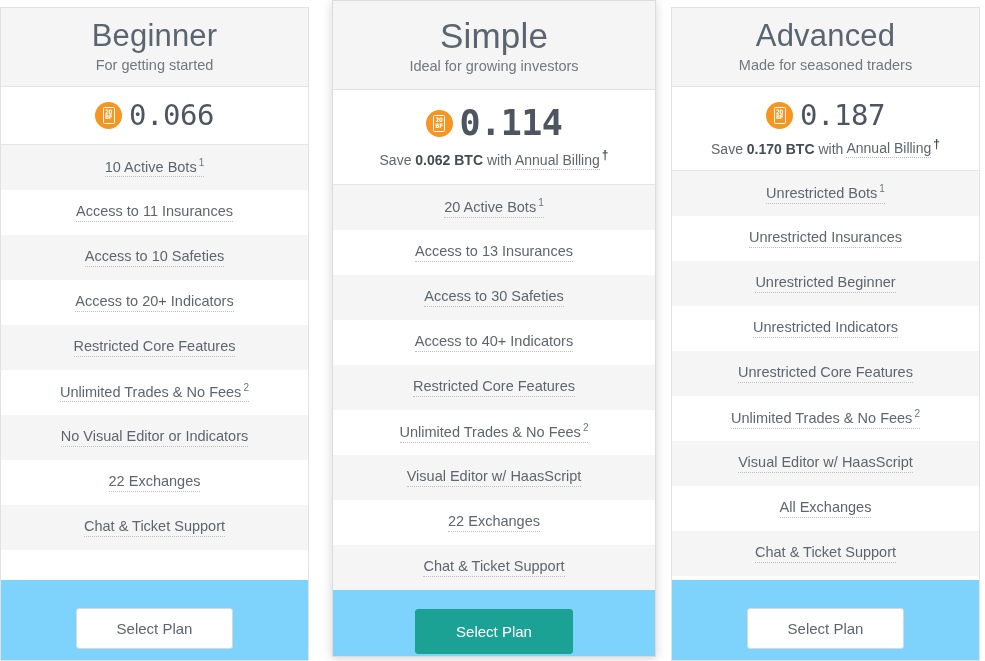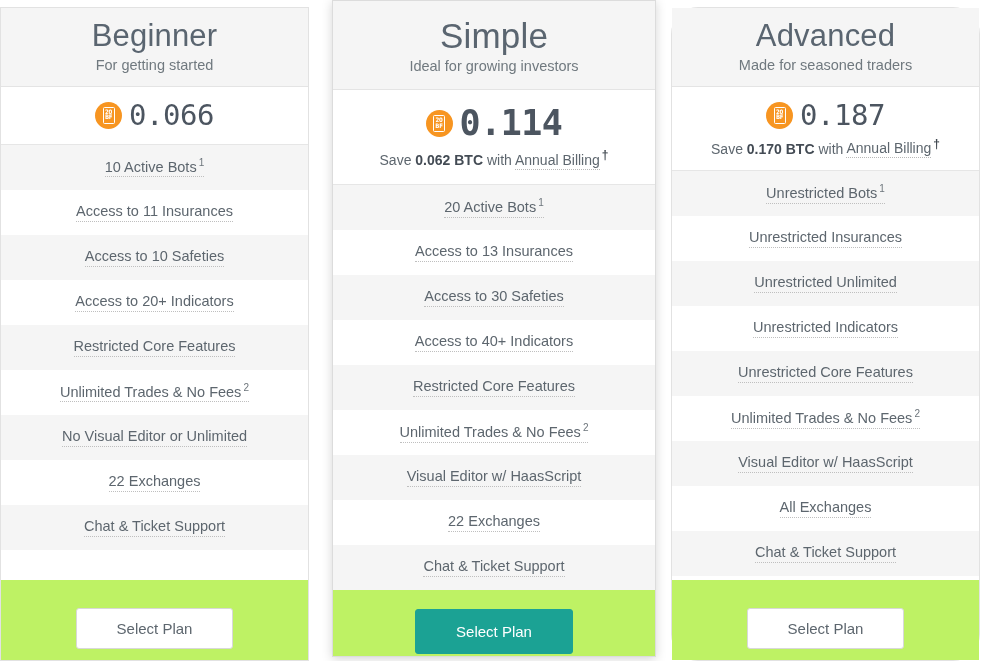--- a/index.html
+++ b/index.html
@@ -28,21 +28,21 @@
     flex-direction: column;
   }
 
   .plan-card.side {
     width: 309px;
     height: 654px;
     margin-top: 7px;
   }
 
   .plan-card.side.first  { margin-left: 0px; }
-  .plan-card.side.last   { margin-left: 15px; border-radius: 27px; }
+  .plan-card.side.last   { margin-left: 15px; }
 
   .plan-card.featured {
     width: 324px;
     height: 657px;
     margin-top: 0;
     margin-left: 23px;
     border: 1px solid #dcdcdc;
     box-shadow: 0 2px 10px rgba(0,0,0,0.17);
     position: relative;
     z-index: 5;
@@ -171,21 +171,21 @@
   }
   .feature-label .sup {
     font-size: 10px;
     vertical-align: super;
     margin-left: 2px;
     color: #6d757c;
   }
 
   
   .cta-wrap {
-    background: #bef264;
+    background: #7dd3fc;
     display: flex;
     align-items: center;
     justify-content: center;
     padding: 17px 0 0;
     height: 80px;
   }
 
   .btn-select {
     font-family: "Liberation Sans", sans-serif;
     font-size: 15px;
@@ -242,21 +242,21 @@
         <div class="feature-row plain">
           <span class="feature-label"><span>Access to 20+ Indicators</span></span>
         </div>
         <div class="feature-row shaded">
           <span class="feature-label"><span>Restricted Core Features</span></span>
         </div>
         <div class="feature-row plain">
           <span class="feature-label"><span>Unlimited Trades &amp; No Fees</span><sup class="sup">2</sup></span>
         </div>
         <div class="feature-row shaded">
-          <span class="feature-label"><span>No Visual Editor or Unlimited</span></span>
+          <span class="feature-label"><span>No Visual Editor or Indicators</span></span>
         </div>
         <div class="feature-row plain">
           <span class="feature-label"><span>22 Exchanges</span></span>
         </div>
         <div class="feature-row shaded">
           <span class="feature-label"><span>Chat &amp; Ticket Support</span></span>
         </div>
       </div>
       <div class="cta-wrap">
         <button class="btn-select outline">Select Plan</button>
@@ -330,21 +330,21 @@
         <div class="savings"><span>Save</span> <span class="amount">0.170 BTC</span> <span>with</span> <span class="billing">Annual Billing</span><span class="dagger">†</span></div>
       </div>
       <div class="features">
         <div class="feature-row shaded">
           <span class="feature-label"><span>Unrestricted Bots</span><sup class="sup">1</sup></span>
         </div>
         <div class="feature-row plain">
           <span class="feature-label"><span>Unrestricted Insurances</span></span>
         </div>
         <div class="feature-row shaded">
-          <span class="feature-label"><span>Unrestricted Unlimited</span></span>
+          <span class="feature-label"><span>Unrestricted Beginner</span></span>
         </div>
         <div class="feature-row plain">
           <span class="feature-label"><span>Unrestricted Indicators</span></span>
         </div>
         <div class="feature-row shaded">
           <span class="feature-label"><span>Unrestricted Core Features</span></span>
         </div>
         <div class="feature-row plain">
           <span class="feature-label"><span>Unlimited Trades &amp; No Fees</span><sup class="sup">2</sup></span>
         </div>

